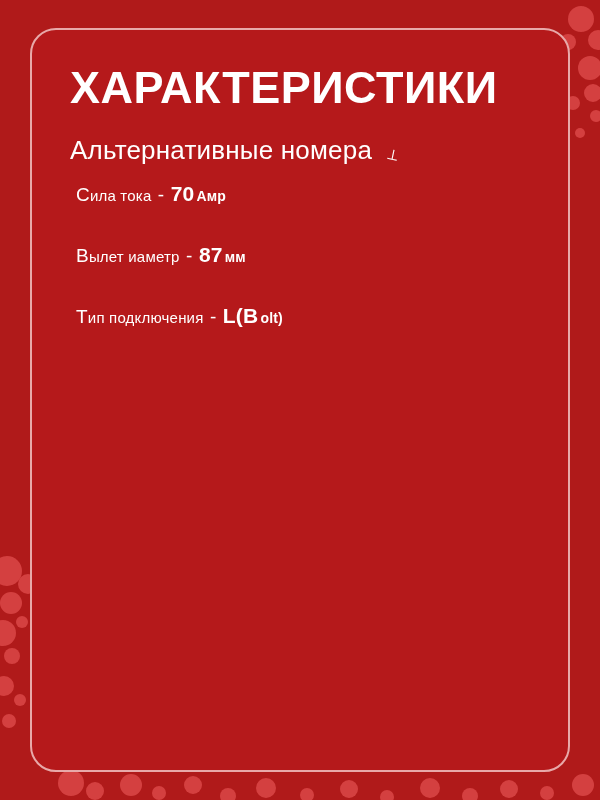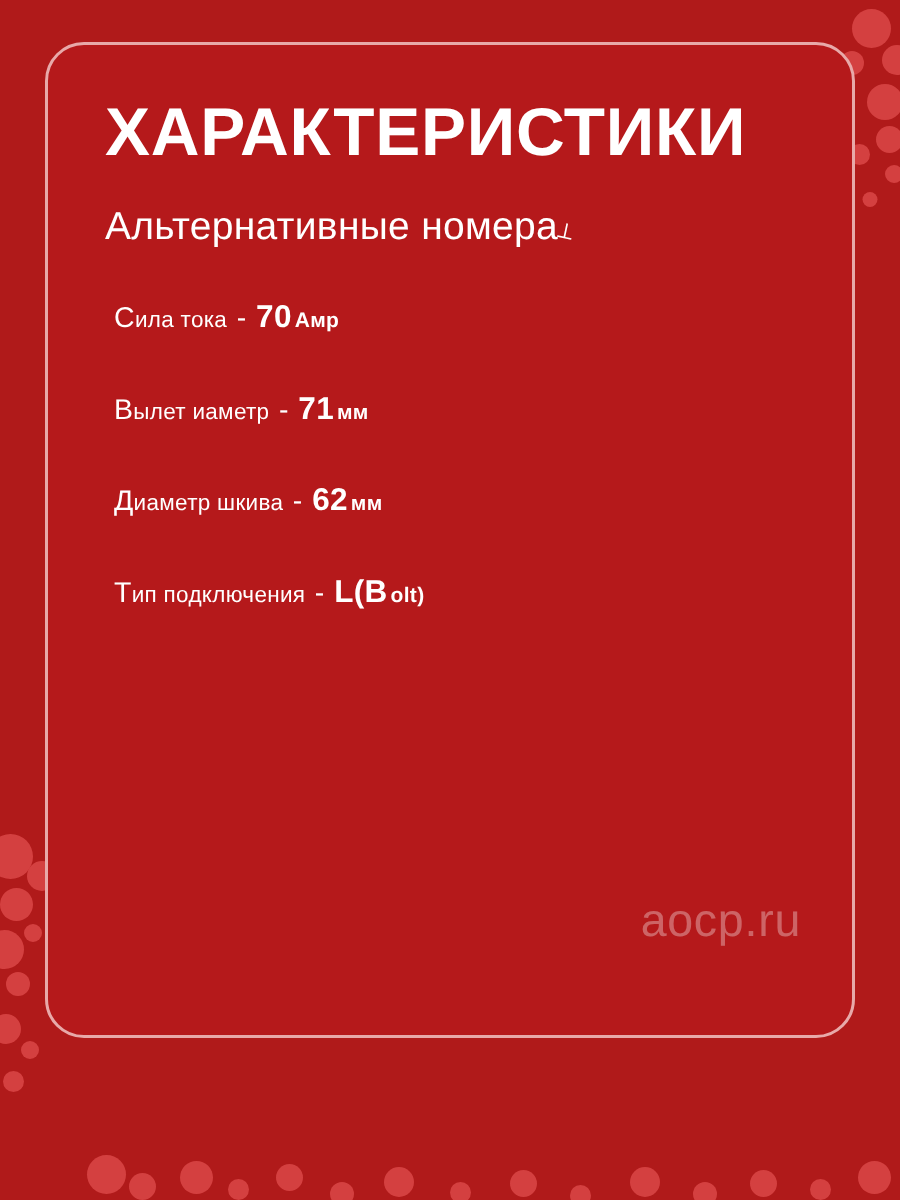--- a/index.html
+++ b/index.html
@@ -30,21 +30,21 @@
     position: absolute;
     border-radius: 50%;
     background: #d64242;
     opacity: 0.95;
   }
   .card {
     position: absolute;
     left: 30px;
     top: 28px;
     width: 540px;
-    height: 664px;
+    height: 744px;
     background: #b5191b;
     border: 2px solid #e8a9a9;
     border-radius: 26px;
     box-sizing: border-box;
     padding: 20px 26px;
     color: #ffffff;
   }
   .title {
     font-size: 45px;
     font-weight: bold;
@@ -52,37 +52,37 @@
     margin: 14px 0 0 12px;
     line-height: 1.05;
   }
   .subtitle {
     font-size: 26px;
     margin: 24px 0 0 12px;
     letter-spacing: 0.2px;
     font-weight: normal;
     display: flex;
     align-items: center;
-    gap: 0;
+    gap: 16px;
   }
   .subtitle .arrow {
     display: inline-block;
     font-size: 15px;
     transform: translateY(4px) rotate(12deg);
   }
   .numbers {
     margin: 14px 0 0 12px;
     font-size: 15.5px;
     line-height: 1.42;
     letter-spacing: 0.1px;
     max-width: 490px;
     word-break: break-all;
   }
   .specs {
-    margin: 34px 0 0 18px;
+    margin: 16px 0 0 18px;
   }
   .spec {
     margin-bottom: 37px;
     font-size: 15px;
     letter-spacing: 0.2px;
     white-space: nowrap;
   }
   .spec .label {
     font-size: 15px;
   }
@@ -171,34 +171,28 @@
       <div class="spec">
         <span class="cap">С</span><span class="label">ила тока</span>
         <span class="dash">-</span>
         <span class="value">70</span><span class="unit">Aмp</span>
       </div>
 
 
       <div class="spec">
         <span class="cap">В</span><span class="label">ылет иаметр</span>
         <span class="dash">-</span>
-        <span class="value">71</span><span class="unit">мм</span>
+        <span class="value">87</span><span class="unit">мм</span>
       </div>
 
-      <div class="spec">
-        <span class="cap">Д</span><span class="label">иаметр шкива</span>
-        <span class="dash">-</span>
-        <span class="value">62</span><span class="unit">мм</span>
-      </div>
 
 
       <div class="spec">
         <span class="cap">Т</span><span class="label">ип подключения</span>
         <span class="dash">-</span>
         <span class="value">L(B</span><span class="unit">olt)</span>
       </div>
 
     </div>
 
-    <div class="watermark">аоср.ru</div>
 
   </div>
 </div>
 
 </body></html>

